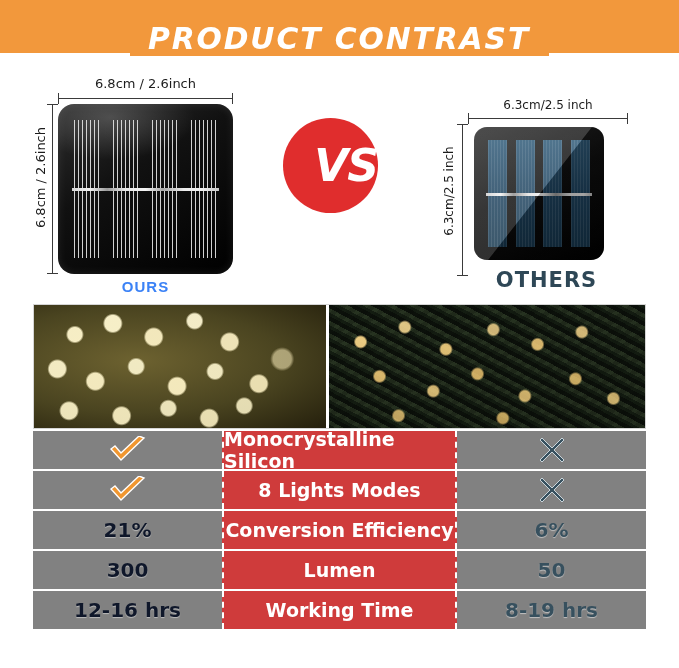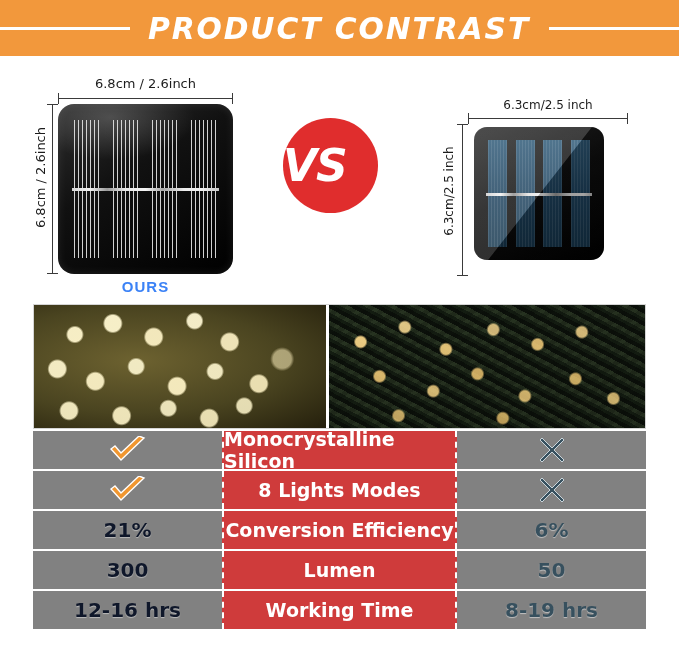--- a/index.html
+++ b/index.html
@@ -16,21 +16,21 @@
   }
 
   
   .header-banner {
     position: absolute;
     left: 0; top: 0;
     width: 679px;
     height: 56px;
     background: #f2983c;
     display: flex;
-    align-items: center;
+    align-items: flex-end;
     justify-content: center;
   }
   .header-rule {
     flex: 1 1 auto;
     height: 3px;
     background: #ffffff;
     min-width: 10px;
   }
   .header-title {
     color: #ffffff;
@@ -161,21 +161,21 @@
 
   
   .vs-badge {
     position: absolute;
     left: 283px; top: 62px;
     width: 95px; height: 95px;
     border-radius: 50%;
     background: #e02d2d;
     display: flex;
     align-items: center;
-    justify-content: flex-start;
+    justify-content: flex-end;
   }
   .vs-text {
     color: #ffffff;
     font-size: 44px;
     font-weight: bold;
     font-style: italic;
     letter-spacing: -1px;
     font-family: "DejaVu Sans", sans-serif;
   }
 
@@ -456,20 +456,21 @@
       <div class="poly-cells">
         <div class="poly-strip"></div>
         <div class="poly-strip"></div>
         <div class="poly-strip"></div>
         <div class="poly-strip"></div>
       </div>
       <div class="poly-busbar"></div>
       <div class="poly-glare"></div>
     </div>
 
+    <div class="label-others">OTHERS</div>
   </div>
 </div>
 
 <div class="photo-strip">
   <div class="photo photo-ours"></div>
   <div class="photo photo-other"></div>
 </div>
 
 <div class="compare-table">
 

